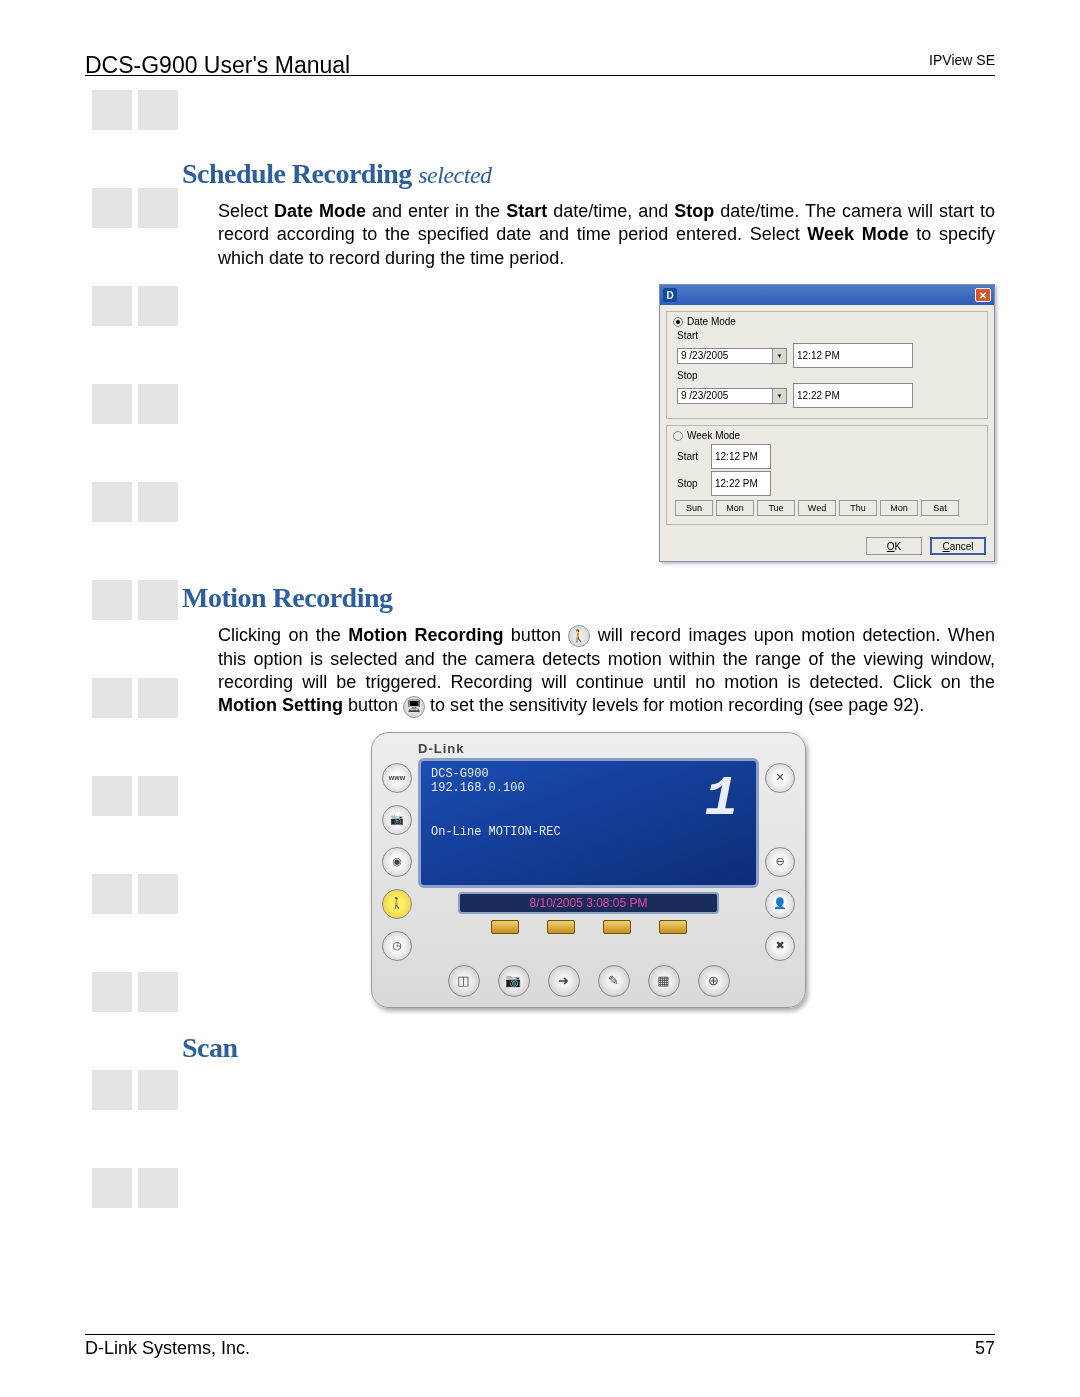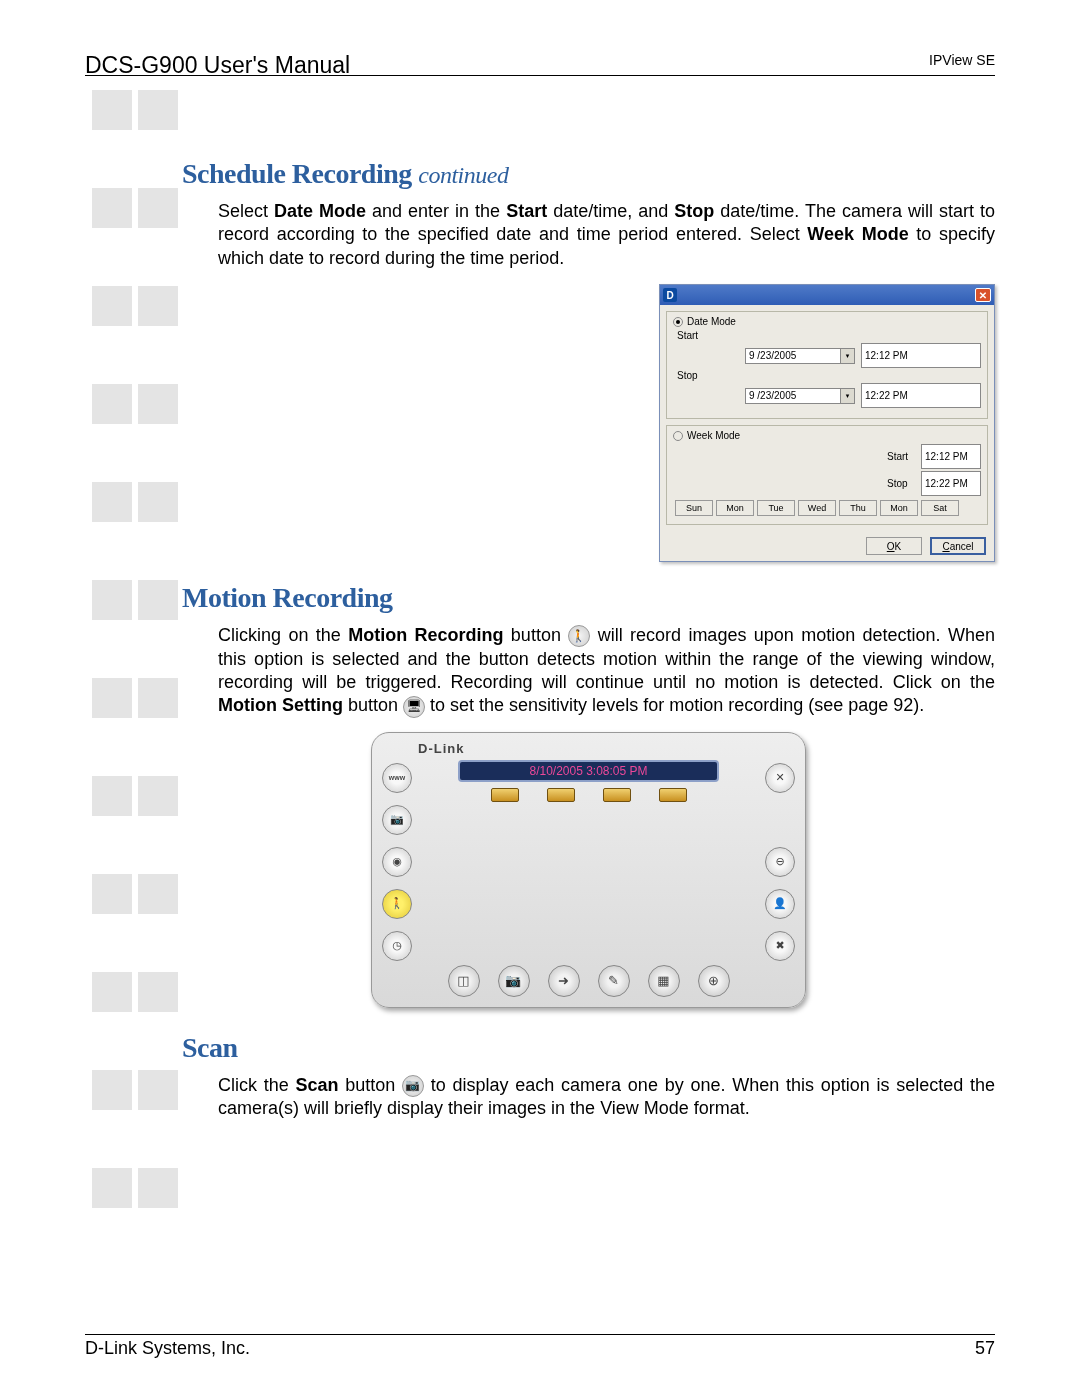--- a/index.html
+++ b/index.html
@@ -42,21 +42,21 @@
 
   
   .dialog { position: relative; width: 336px; background: #eceae3; border: 1px solid #7a8fb8; margin-left: auto; margin-bottom: 20px; box-shadow: 2px 2px 3px rgba(0,0,0,0.25); }
   .titlebar { height: 20px; background: linear-gradient(#4f7ac8,#2f5db5); display: flex; align-items: center; padding: 0 3px; }
   .titlebar .logo { width: 14px; height: 14px; background: #0b4aa0; color: #fff; display: flex; align-items:center; justify-content:center; font-size: 10px; font-weight:bold; border-radius:2px;}
   .titlebar .close { margin-left: auto; width: 16px; height: 14px; background: #d9522a; color:#fff; display:flex;align-items:center;justify-content:center;font-size:10px;font-weight:bold;border-radius:2px;border:1px solid #fff;}
   .groupbox { border: 1px solid #b8b8a8; margin: 6px; padding: 4px 6px 8px 6px; font-size: 10px; position: relative; background:#eceae3;}
   .radio { display:flex; align-items:center; gap:4px; margin-bottom:3px;}
   .radio .r { width:10px;height:10px;border:1px solid #888;border-radius:50%;display:flex;align-items:center;justify-content:center;}
   .radio .r.on::after{content:'';width:4px;height:4px;background:#000;border-radius:50%;}
-  .field-row { display:flex; align-items:center; gap:6px; margin:2px 0 2px 4px;justify-content:flex-end;}
+  .field-row { display:flex; align-items:center; gap:6px; margin:2px 0 2px 4px;}
   .lbl { font-size:10px; width: 28px;}
   .combo { border:1px solid #888; background:#fff; height:16px; display:flex;align-items:center;padding:0 3px; font-size:10px; position:relative;}
   .combo .dd { position:absolute;right:0;top:0;bottom:0;width:14px;background:#dcdad0;border-left:1px solid #888;display:flex;align-items:center;justify-content:center;font-size:7px;}
   .txt { border:1px solid #888; background:#fff; height:25px; display:flex;align-items:center;padding:0 3px; font-size:10px;}
   .day-row { display:flex; gap:3px; margin-top:4px; margin-left:2px;}
   .day-btn { border:1px solid #999; background:#eceae3; font-size:9px; width:38px; height:16px; display:flex;align-items:center;justify-content:center;}
   .btn-row { display:flex; justify-content:flex-end; gap:8px; padding:6px 8px;}
   .wbtn { border:1px solid #999; background:#eceae3; font-size:10px; width:56px; height:18px; display:flex;align-items:center;justify-content:center;}
   .wbtn.default { border:2px solid #3a5fa0;}
 
@@ -138,21 +138,21 @@
     </div>
   <div class="sq-row">
       <div class="sq"></div>
       <div class="sq"></div>
     </div>
 </div>
 
 <div class="content">
 
   <h2>
-    <span>Schedule Recording</span> <span class="continued">continued</span>
+    <span>Schedule Recording</span> <span class="continued">selected</span>
   </h2>
   <p>
     Select <b>Date Mode</b> and enter in the <b>Start</b> date/time, and <b>Stop</b> date/time. The camera will start to record according to the specified date and time period entered. Select <b>Week Mode</b> to specify which date to record during the time period.
   </p>
 
   <div class="dialog">
     <div class="titlebar">
       <div class="logo">D</div>
       <div class="close">✕</div>
     </div>
@@ -204,36 +204,42 @@
     <div class="btn-row">
       <div class="wbtn"><u>O</u>K</div>
       <div class="wbtn default"><u>C</u>ancel</div>
     </div>
   </div>
 
   <h2>Motion Recording</h2>
   <p>
     <span>Clicking on the </span><b>Motion Recording</b><span> button </span>
     <span class="inline-icon">🚶</span>
-    <span> will record images upon motion detection. When this option is selected and the button detects motion within the range of the viewing window, recording will be triggered. Recording will continue until no motion is detected. Click on the </span><b>Motion Setting</b><span> button </span>
+    <span> will record images upon motion detection. When this option is selected and the camera detects motion within the range of the viewing window, recording will be triggered. Recording will continue until no motion is detected. Click on the </span><b>Motion Setting</b><span> button </span>
     <span class="inline-icon">🖥</span>
     <span> to set the sensitivity levels for motion recording (see page 92).</span>
   </p>
 
   <div class="viewer">
     <div class="viewer-top">
       <div class="side-col">
         <div class="circ" style="font-size:7px;font-weight:bold;">www</div>
         <div class="circ">📷</div>
         <div class="circ">◉</div>
         <div class="circ yellow">🚶</div>
         <div class="circ">◷</div>
       </div>
       <div class="screen-wrap">
         <div class="brand">D-Link</div>
+        <div class="screen">
+          <div>DCS-G900</div>
+          <div>192.168.0.100</div>
+          <div style="margin-top:30px;">On-Line MOTION-REC</div>
+          <div class="big1">1</div>
+        </div>
         <div class="datebar">8/10/2005 3:08:05 PM</div>
         <div class="ports">
           <div class="port"></div>
           <div class="port"></div>
           <div class="port"></div>
           <div class="port"></div>
         </div>
       </div>
       <div class="side-col">
         <div class="circ">✕</div>
@@ -247,19 +253,14 @@
       <div class="bbtn">◫</div>
       <div class="bbtn">📷</div>
       <div class="bbtn">➜</div>
       <div class="bbtn">✎</div>
       <div class="bbtn">▦</div>
       <div class="bbtn">⊕</div>
     </div>
   </div>
 
   <h2>Scan</h2>
-  <p>
-    <span>Click the </span><b>Scan</b><span> button </span>
-    <span class="inline-icon">📷</span>
-    <span> to display each camera one by one. When this option is selected the camera(s) will briefly display their images in the View Mode format.</span>
-  </p>
 
 </div>
 
 </body></html>

